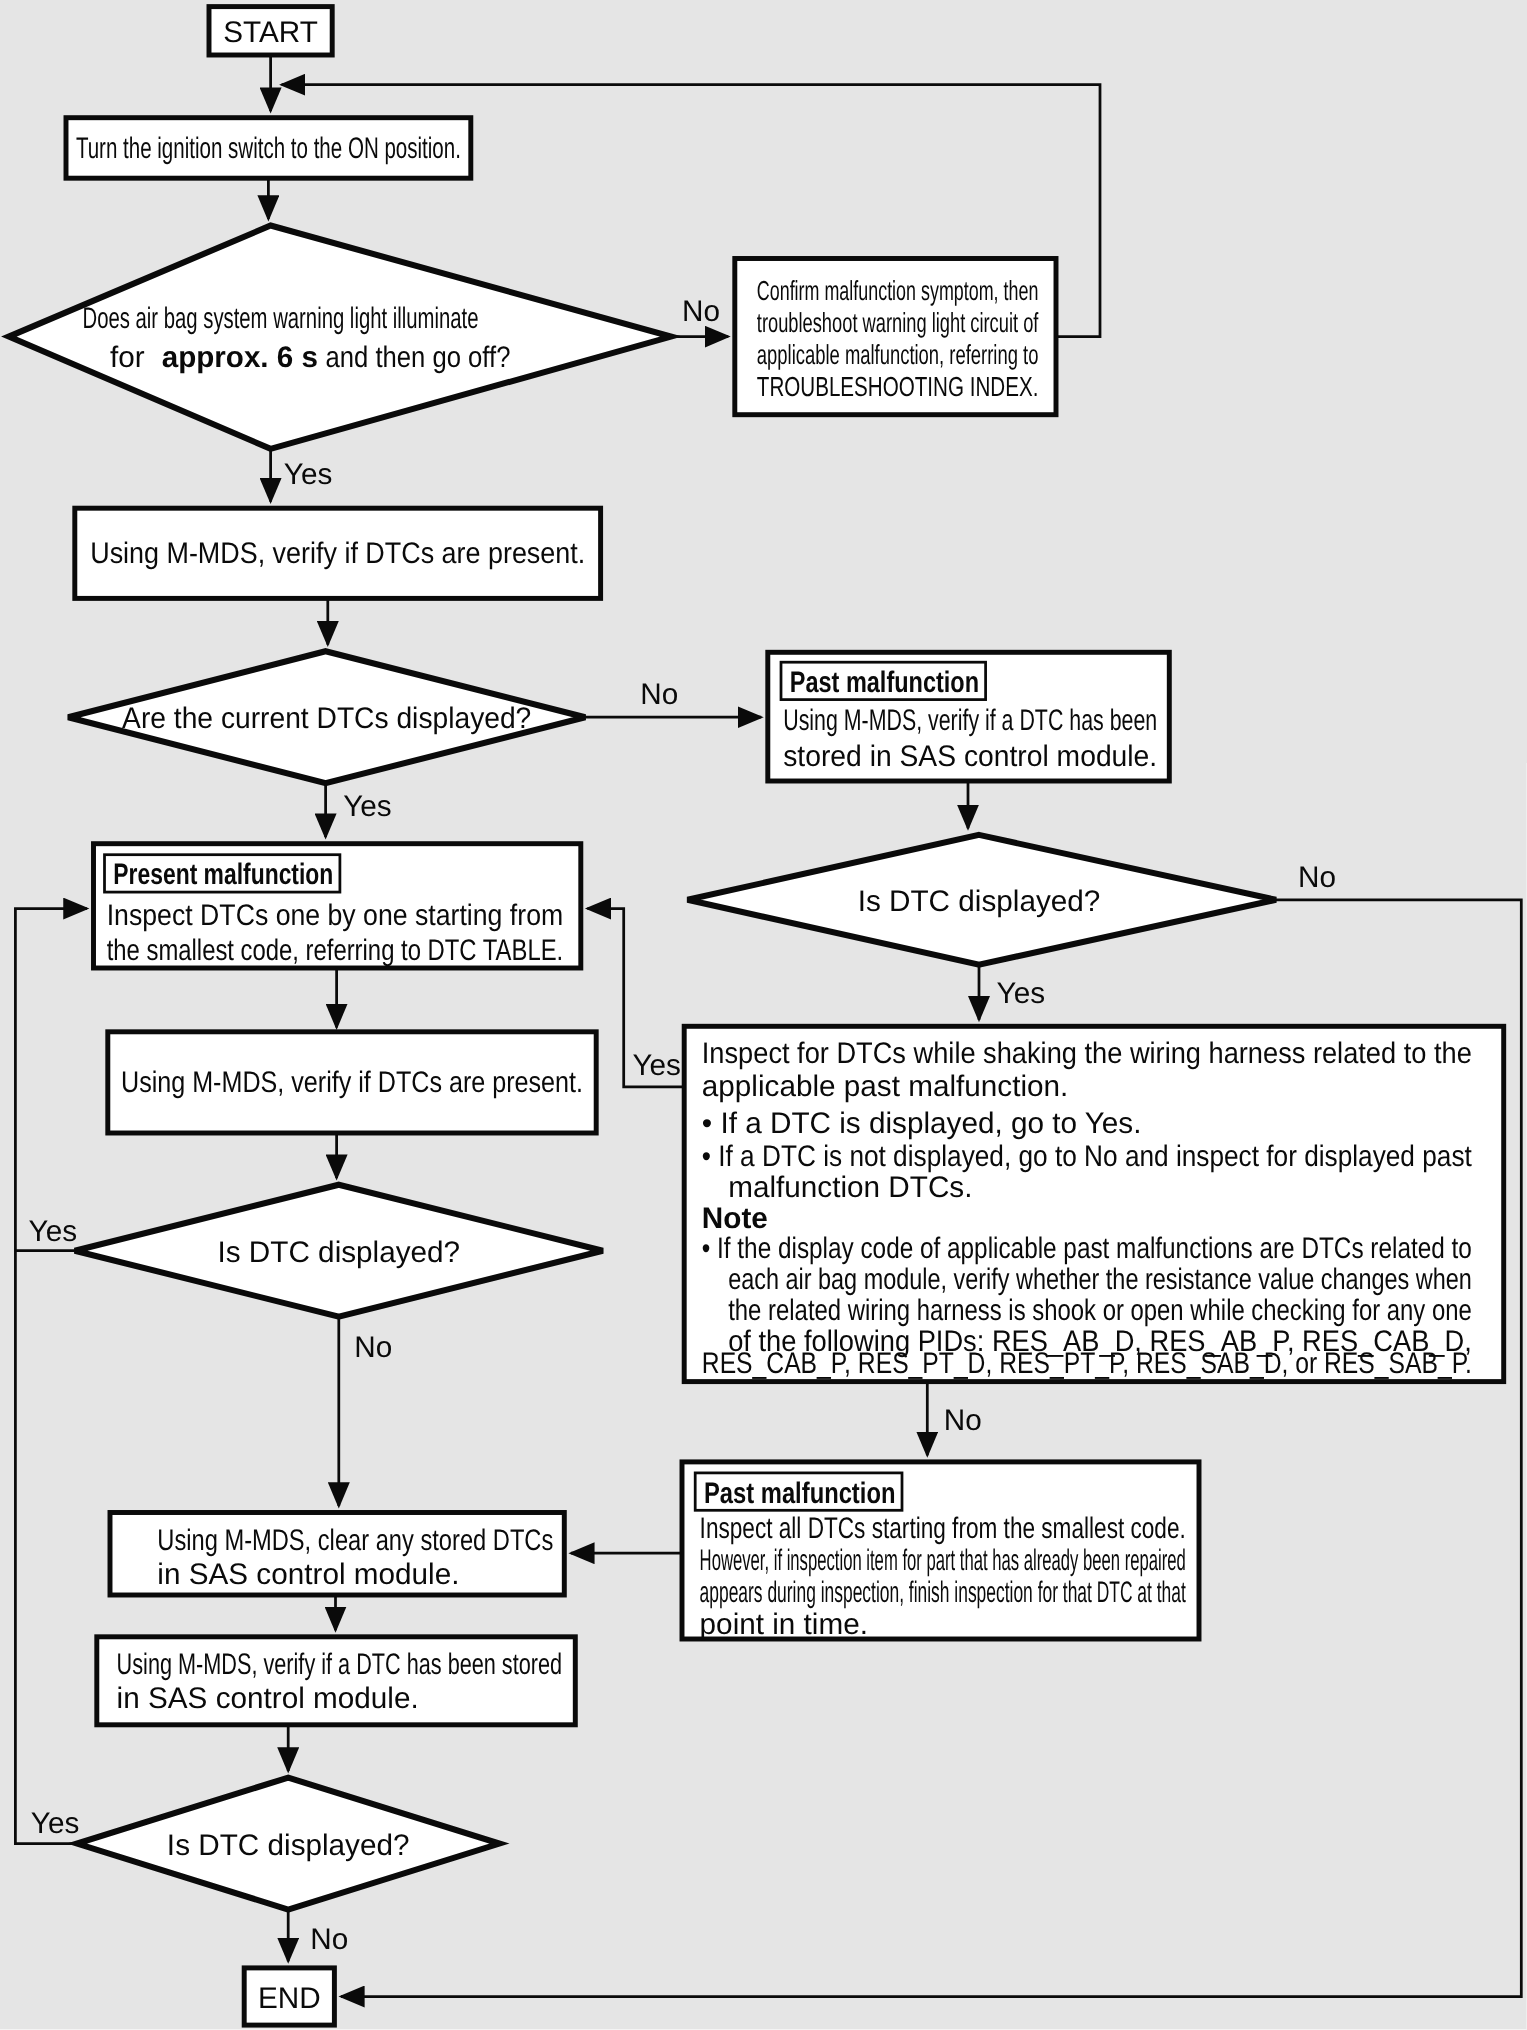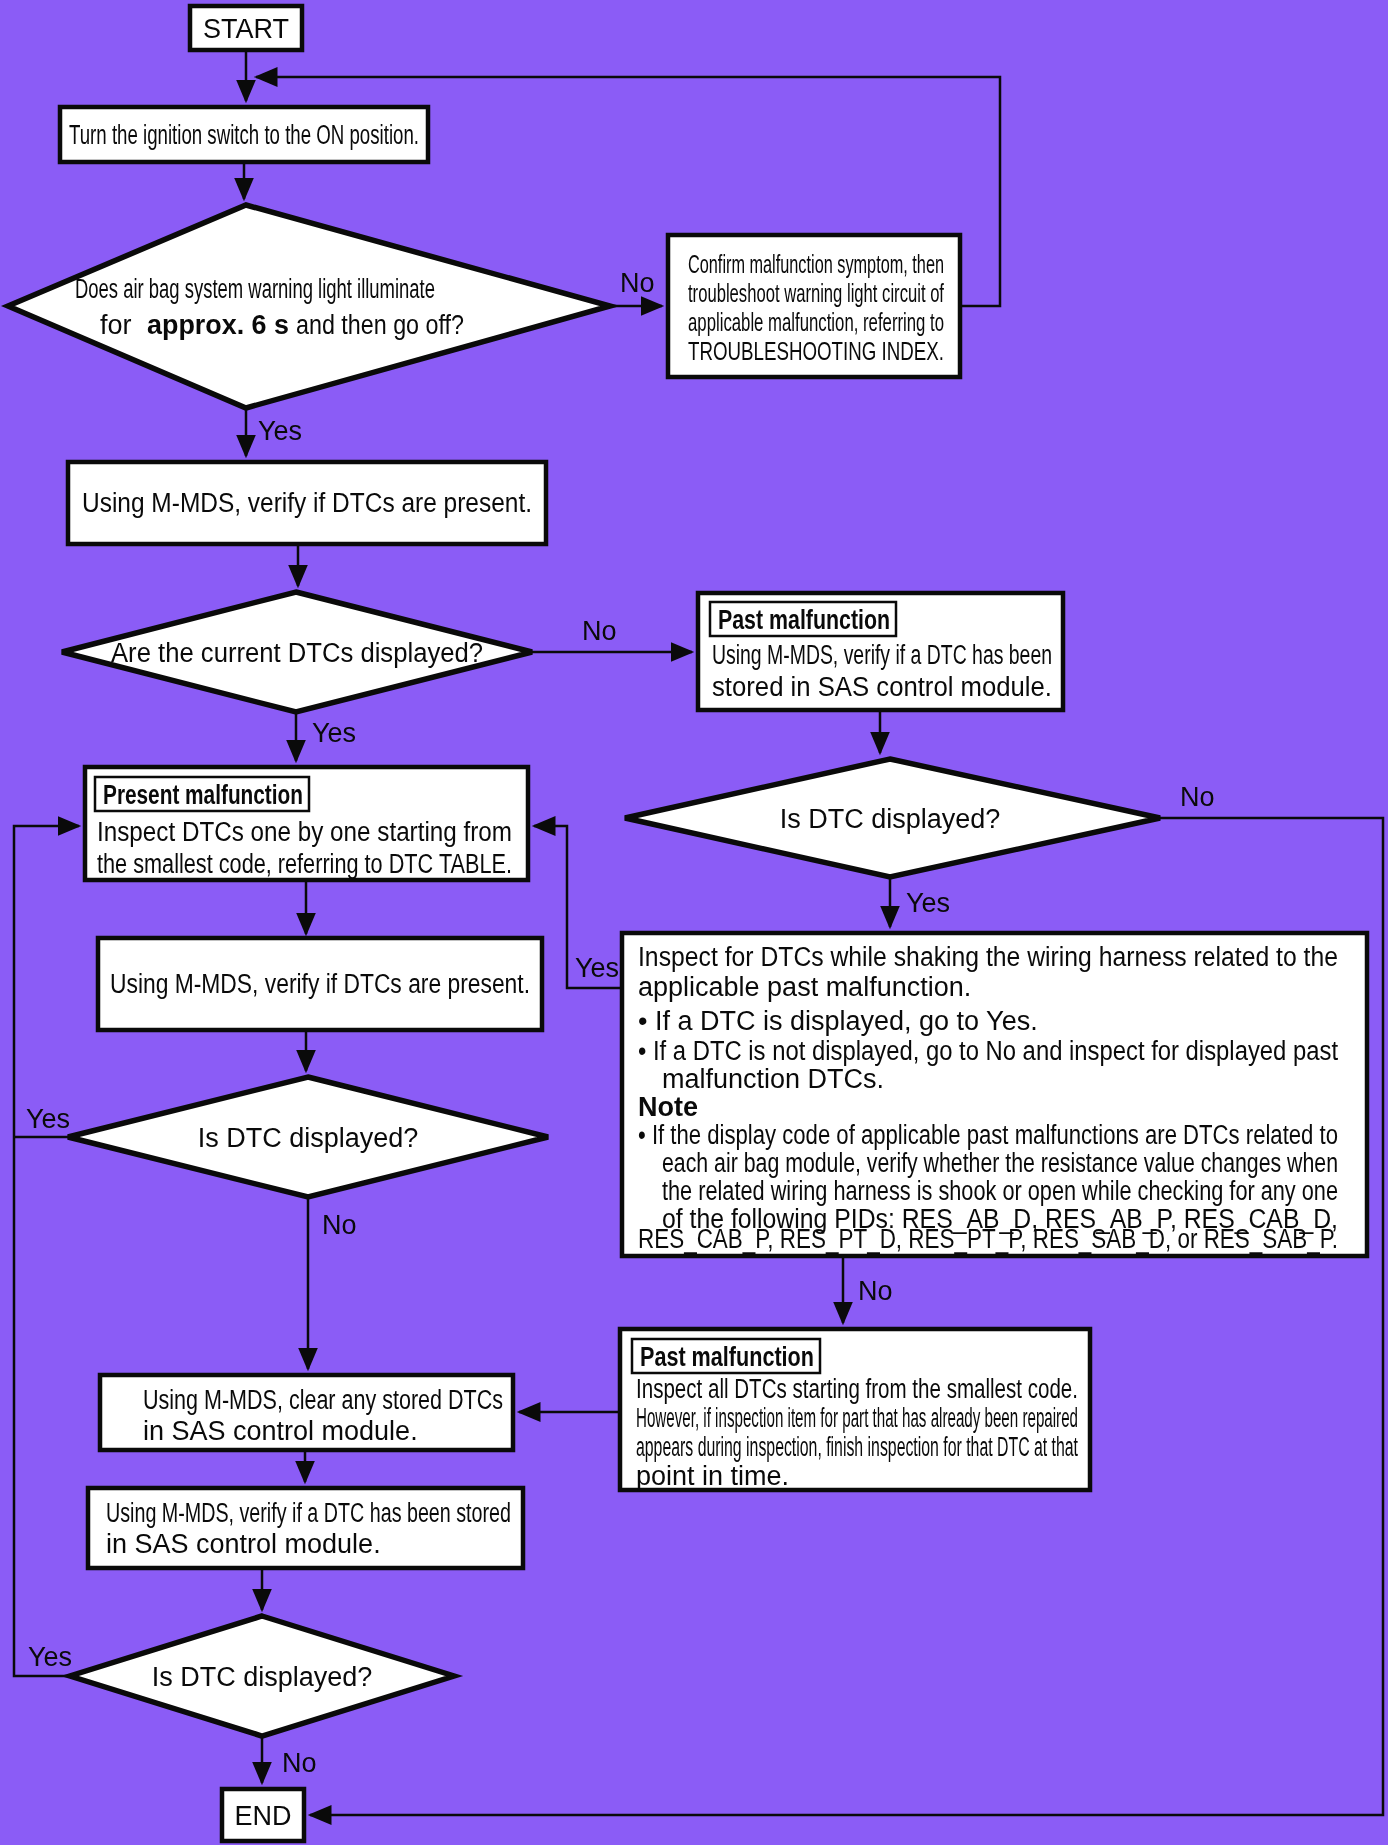--- a/index.html
+++ b/index.html
@@ -1,16 +1,16 @@
 <!DOCTYPE html>
 <html><head>
 <meta charset="utf-8">
 <style>
   html, body { margin: 0; padding: 0; background: #ffffff; }
-  .page { width: 1388px; height: 1845px; background: #8b5cf6; position: relative; }
+  .page { width: 1388px; height: 1845px; background: #e5e5e5; position: relative; }
   svg { display: block; font-family: "Liberation Sans", "DejaVu Sans", sans-serif; }
   .shape { fill: #ffffff; stroke: #0a0a0a; }
   .box   { stroke-width: 4.5px; }
   .inner { stroke-width: 2.5px; }
   .dia   { stroke-width: 5.5px; }
   .edge  { fill: none; stroke: #0a0a0a; stroke-width: 2.5px; }
   text { fill: #0a0a0a; font-size: 27px; }
   .ctr { text-anchor: middle; dominant-baseline: central; }
   .cv  { dominant-baseline: central; }
   .b   { font-weight: bold; }

